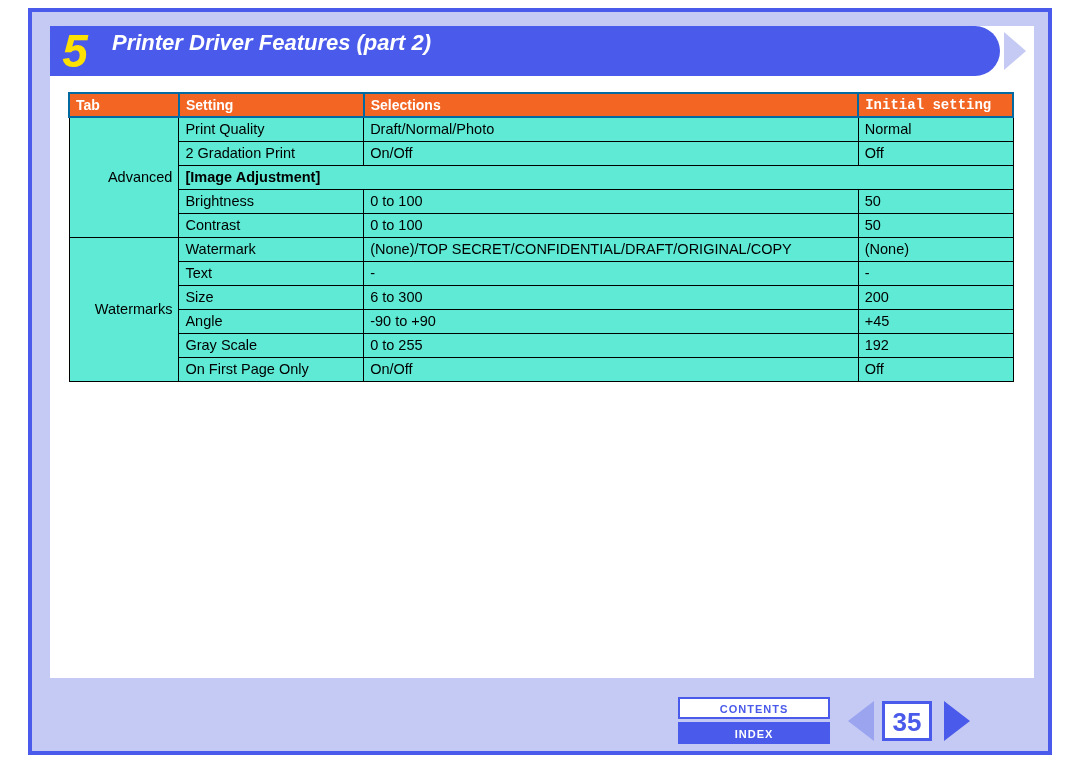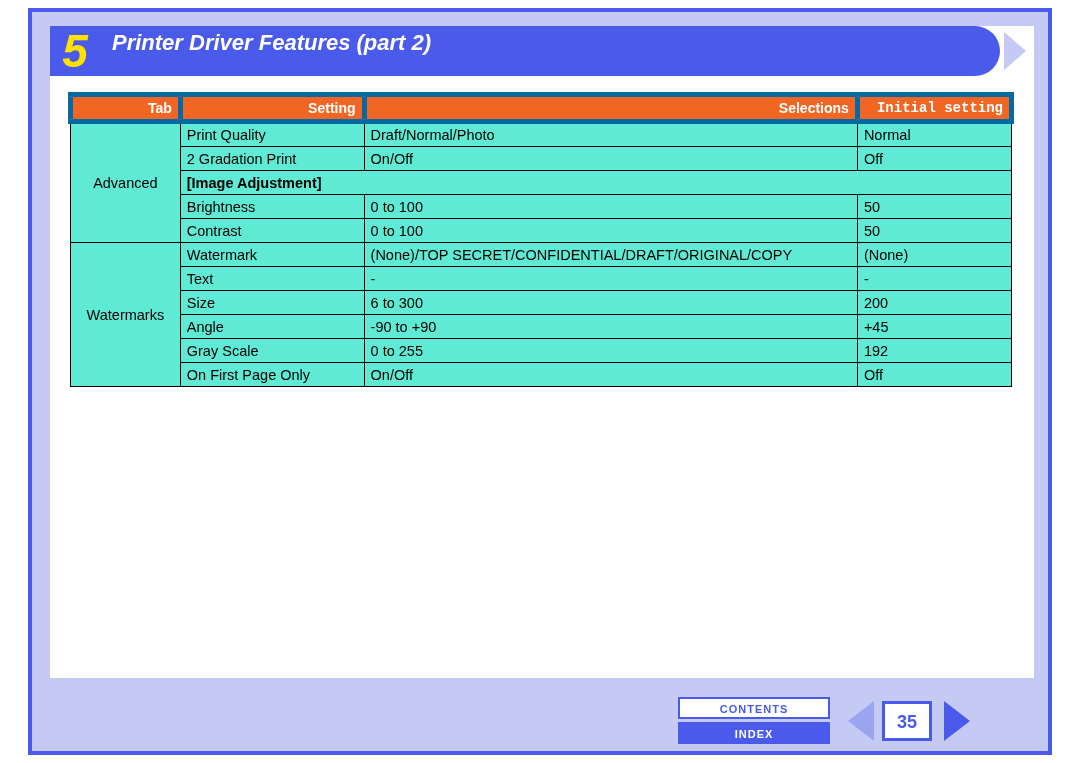--- a/index.html
+++ b/index.html
@@ -92,35 +92,35 @@
     border-collapse: collapse;
     width: 946px;
     font-size: 14.5px;
     color: #000;
     background: #fff;
   }
   .feature-table th {
     background: #f26522;
     color: #fff;
     font-weight: bold;
-    text-align: right;
+    text-align: left;
     padding: 3px 6px;
-    border: 5px solid #0369a1;
+    border: 2px solid #0369a1;
     font-size: 14px;
   }
   .feature-table td {
     border: 1px solid #000;
     padding: 3px 6px;
     vertical-align: middle;
     background: #5eead4;
     height: 24px;
   }
   .feature-table td.tab-cell {
     vertical-align: middle;
-    text-align: center;
+    text-align: right;
     padding-left: 6px;
   }
   .feature-table td.subhead {
     font-weight: bold;
     margin-left: 7px;
   }
   .col-tab { width: 110px; }
   .col-setting { width: 185px; }
   .col-sel { width: 495px; }
   .col-init { width: 155px; font-family: Liberation Mono, monospace; }
@@ -169,21 +169,21 @@
     cursor: pointer;
   }
   .page-num-box {
     position: absolute;
     right: 116px;
     top: 10px;
     width: 50px;
     height: 40px;
     border: 3px solid #4a5aea;
     background: #fff;
-    font-size: 18px;
+    font-size: 26px;
     font-weight: bold;
     color: #4a5aea;
     text-align: center;
     line-height: 36px;
   }
   .page-arrow-right {
     position: absolute;
     right: 78px;
     top: 10px;
     width: 0;

